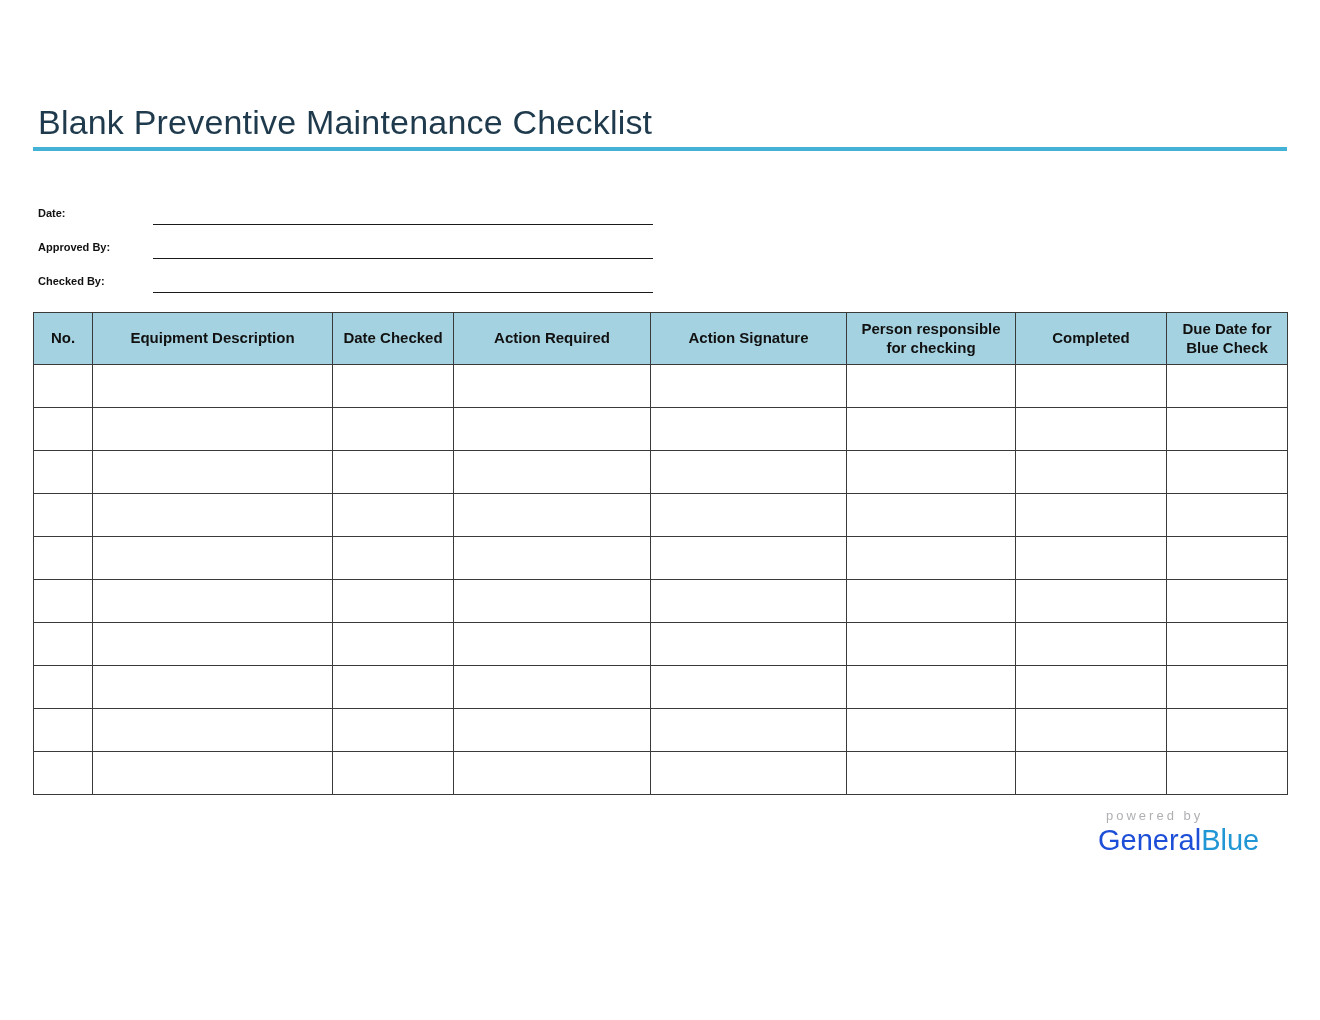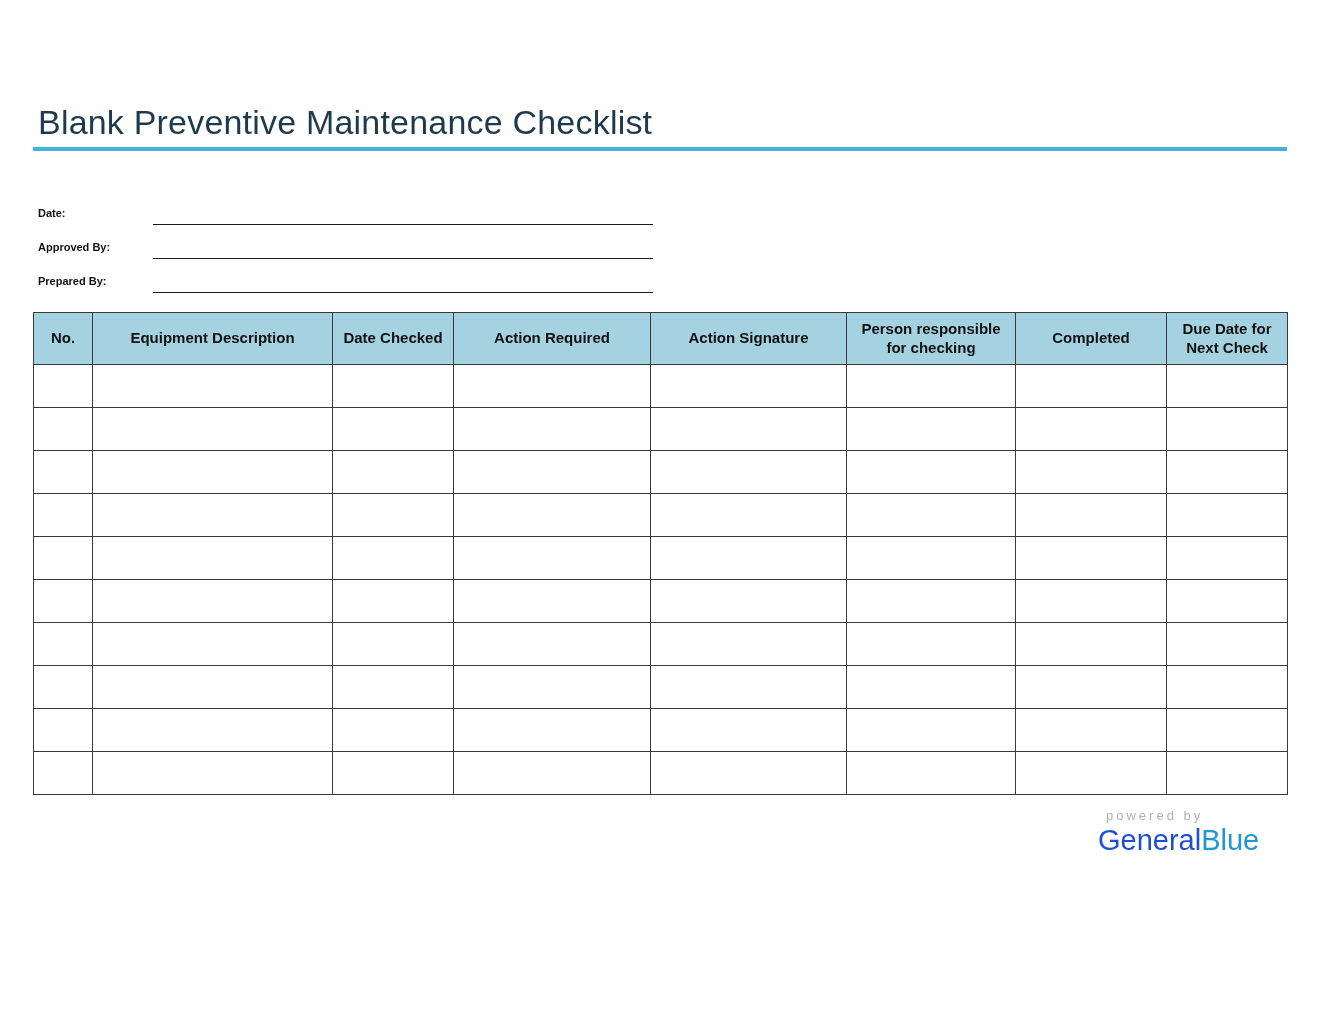--- a/index.html
+++ b/index.html
@@ -91,21 +91,21 @@
   <div class="meta-form">
     <div class="meta-row">
       <div class="meta-label">Date:</div>
       <div class="fill-line"></div>
     </div>
     <div class="meta-row">
       <div class="meta-label">Approved By:</div>
       <div class="fill-line"></div>
     </div>
     <div class="meta-row">
-      <div class="meta-label">Prepared By:</div>
+      <div class="meta-label">Checked By:</div>
       <div class="fill-line"></div>
     </div>
   </div>
 
   <table class="pm-table">
     <colgroup>
       <col style="width:59px">
       <col style="width:240px">
       <col style="width:121px">
       <col style="width:197px">
@@ -116,21 +116,21 @@
     </colgroup>
     <thead>
       <tr>
           <th>No.</th>
           <th>Equipment Description</th>
           <th>Date Checked</th>
           <th>Action Required</th>
           <th>Action Signature</th>
           <th>Person responsible for checking</th>
           <th>Completed</th>
-          <th>Due Date for Next Check</th>
+          <th>Due Date for Blue Check</th>
         </tr>
     </thead>
     <tbody>
         <tr>
           <td></td>
           <td></td>
           <td></td>
           <td></td>
           <td></td>
           <td></td>

